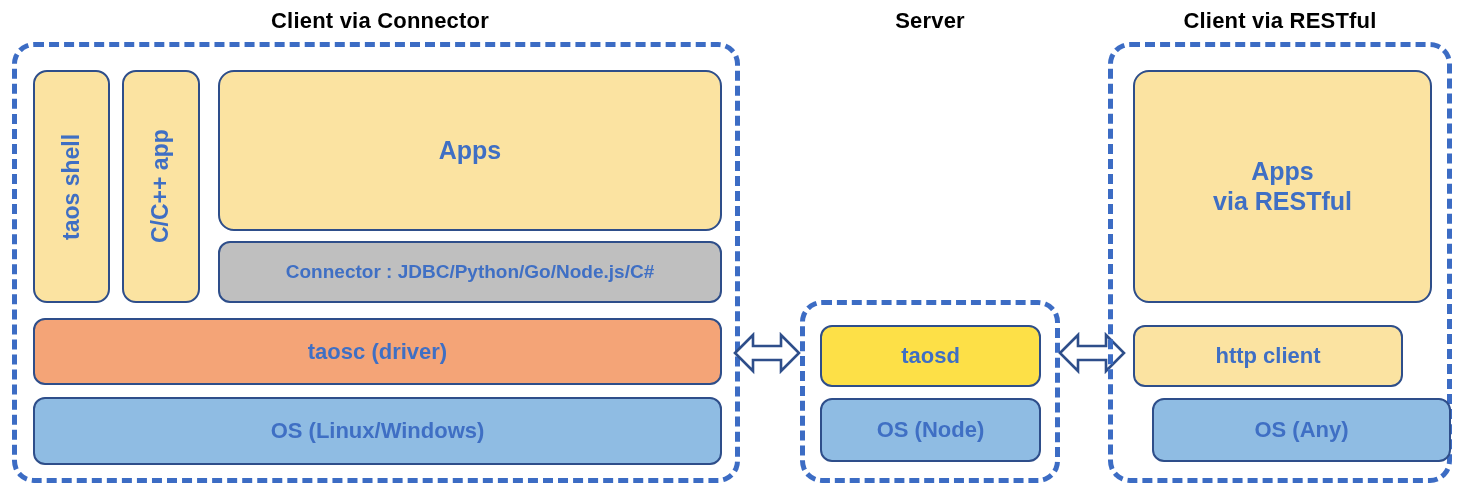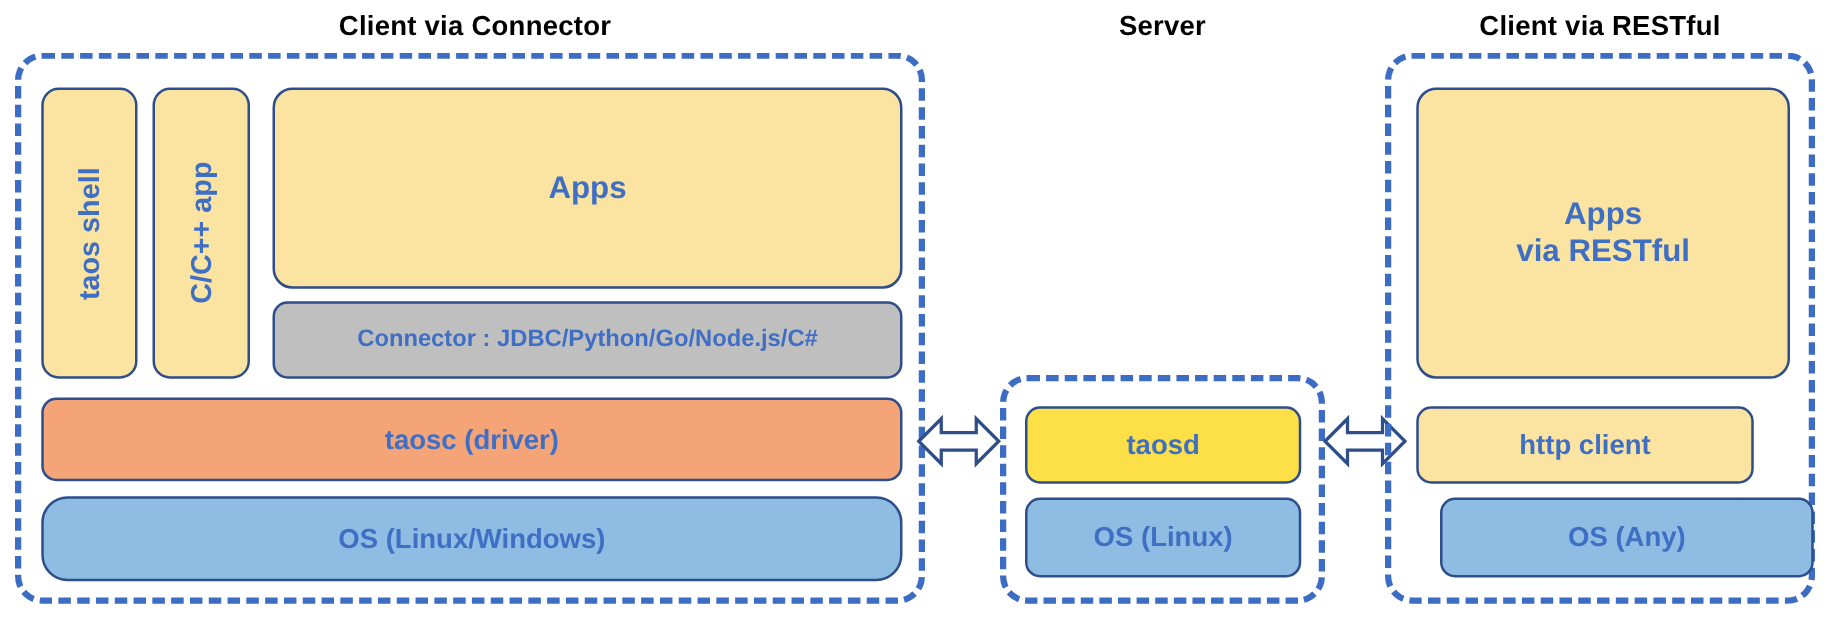--- a/index.html
+++ b/index.html
@@ -78,33 +78,33 @@
   <div class="box vert fill-yellow" style="left:33px;top:70px;width:77px;height:233px;font-size:23px;">taos shell</div>
 
   <div class="box vert fill-yellow" style="left:122px;top:70px;width:78px;height:233px;font-size:23px;">C/C++ app</div>
 
   <div class="box fill-yellow" style="left:218px;top:70px;width:504px;height:161px;font-size:25px;border-radius:16px;">Apps</div>
 
   <div class="box fill-orange" style="left:33px;top:318px;width:689px;height:67px;font-size:22px;">taosc (driver)</div>
 
   <div class="box fill-gray" style="left:218px;top:241px;width:504px;height:62px;font-size:19px;">Connector : JDBC/Python/Go/Node.js/C#</div>
 
-  <div class="box fill-blue" style="left:33px;top:397px;width:689px;height:68px;font-size:22px;border-radius:21px;">OS (Linux/Windows)</div>
+  <div class="box fill-blue" style="left:33px;top:397px;width:689px;height:68px;font-size:22px;">OS (Linux/Windows)</div>
 
   <div class="arrow" style="left:733px;top:327px;width:68px;height:52px;">
     <svg width="68" height="52" viewBox="0 0 68 52">
       <polygon points="2,26 20,8 20,19 48,19 48,8 66,26 48,44 48,33 20,33 20,44" fill="#FFFFFF" stroke="#2E4E8A" stroke-width="2.6" stroke-linejoin="miter"></polygon>
     </svg>
   </div>
 
   <div class="group" style="left:800px;top:300px;width:260px;height:183px;"></div>
 
   <div class="box fill-green" style="left:820px;top:325px;width:221px;height:62px;font-size:22px;">taosd</div>
 
-  <div class="box fill-blue" style="left:820px;top:398px;width:221px;height:64px;font-size:22px;">OS (Linux)</div>
+  <div class="box fill-blue" style="left:820px;top:398px;width:221px;height:64px;font-size:22px;">OS (Node)</div>
 
   <div class="arrow" style="left:1058px;top:327px;width:68px;height:52px;">
     <svg width="68" height="52" viewBox="0 0 68 52">
       <polygon points="2,26 20,8 20,19 48,19 48,8 66,26 48,44 48,33 20,33 20,44" fill="#FFFFFF" stroke="#2E4E8A" stroke-width="2.6" stroke-linejoin="miter"></polygon>
     </svg>
   </div>
 
   <div class="group" style="left:1108px;top:42px;width:344px;height:441px;"></div>
 
   <div class="box fill-yellow" style="left:1133px;top:70px;width:299px;height:233px;font-size:25px;border-radius:16px;">Apps

